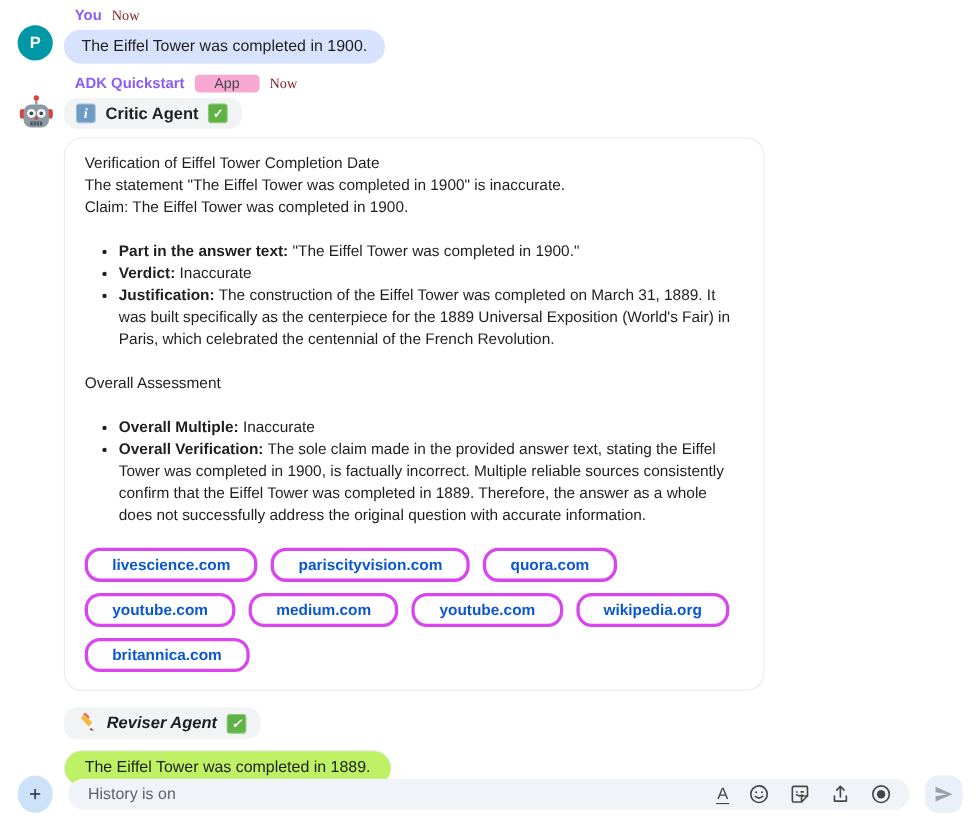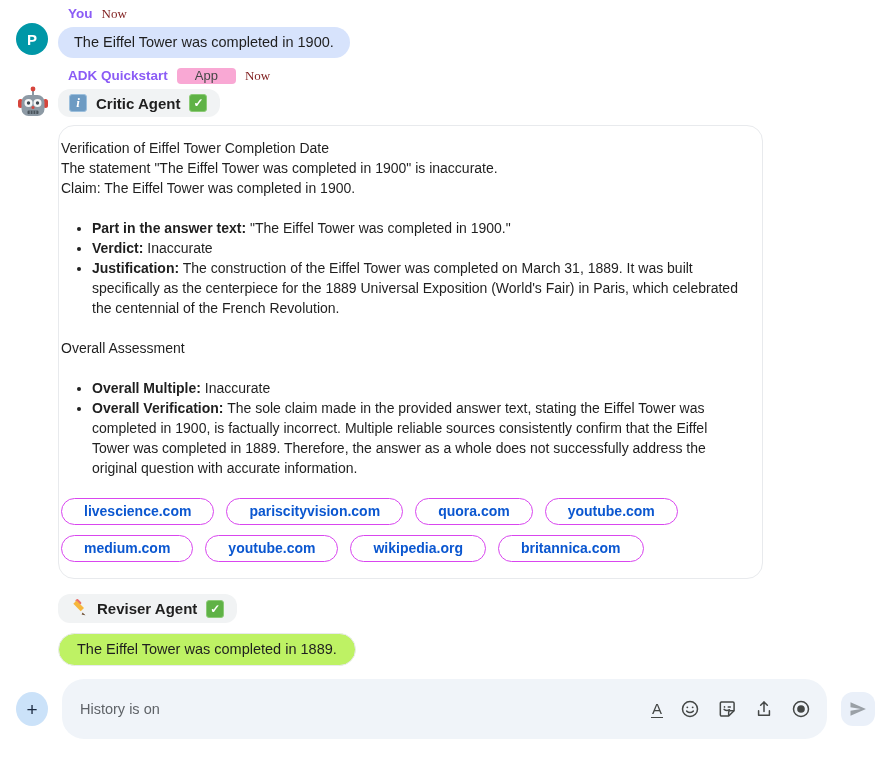--- a/index.html
+++ b/index.html
@@ -47,52 +47,52 @@
   .emoji-sq {
     width: 18px; height: 18px; border-radius: 3px;
     display: inline-flex; align-items: center; justify-content: center;
     color: #fff; font-size: 13px; font-weight: bold;
   }
   .info-sq { background: #6d9bc3; border: 1px solid #9dc0dd; font-family: "Liberation Serif", serif; font-style: italic; }
   .check-sq { background: #5fb246; border: 1px solid #8ccb77; font-size: 12px; }
   .pencil-svg { width: 19px; height: 19px; }
 
   .card {
-    width: 705px; margin-top: 8px;
+    width: 637px; margin-top: 8px;
     background: #ffffff; border: 1px solid #e8eaed; border-radius: 16px;
-    padding: 12px 18px 16px 2px;
+    padding: 12px 18px 16px 18px;
     font-size: 14px; line-height: 20px;
   }
   .card ul { margin: 20px 0; padding-left: 31px; }
   .card li { margin: 0; }
   .chips { display: flex; flex-wrap: wrap; gap: 10px 12px; margin-top: 20px; }
   .link-chip {
-    display: inline-block; border: 1px solid #d946ef; border-radius: 14px;
+    display: inline-block; border: 3px solid #d946ef; border-radius: 14px;
     padding: 4px 22px; color: #0b57d0; font-weight: bold; font-size: 14px;
     background: #fff; line-height: 17px; cursor: pointer;
   }
-  .reviser-chip-wrap { margin-top: 10px; }
+  .reviser-chip-wrap { margin-top: 10px; font-style: italic; }
   .plain-bubble {
     display: inline-block; background: #bef264; border: 1px solid #e8eaed;
     border-radius: 18px; padding: 7px 18px; font-size: 14.5px; line-height: 17px;
     margin-top: 10px;
   }
 
   .composer {
     position: absolute; left: 0; right: 0; bottom: 20px;
     display: flex; align-items: center; padding: 0 16px; gap: 14px;
   }
   .plus-btn {
     width: 32px; height: 34px; border-radius: 50%; border: none;
     background: #cbe2f9; color: #1b2a41; font-size: 19px; line-height: 1;
     display: flex; align-items: center; justify-content: center; cursor: pointer;
     flex: 0 0 32px; font-family: "Liberation Sans", sans-serif;
   }
   .input-pill {
-    flex: 1; height: 60px; background: #f0f4f9; border-radius: 22px;
+    flex: 1; height: 28px; background: #f0f4f9; border-radius: 22px;
     display: flex; align-items: center; padding: 0 16px 0 16px;
   }
   .input-pill input {
     flex: 1; border: none; background: transparent; outline: none;
     font-size: 14.5px; color: #1f1f1f; font-family: "Liberation Sans", sans-serif;
   }
   .input-pill input::placeholder { color: #5f6368; opacity: 1; }
   .composer-icons { display: flex; align-items: center; gap: 17px; margin-left: 10px; }
   .cicon { width: 20px; height: 20px; display: inline-flex; align-items: center; justify-content: center; cursor: pointer; }
   .fmt-a {

